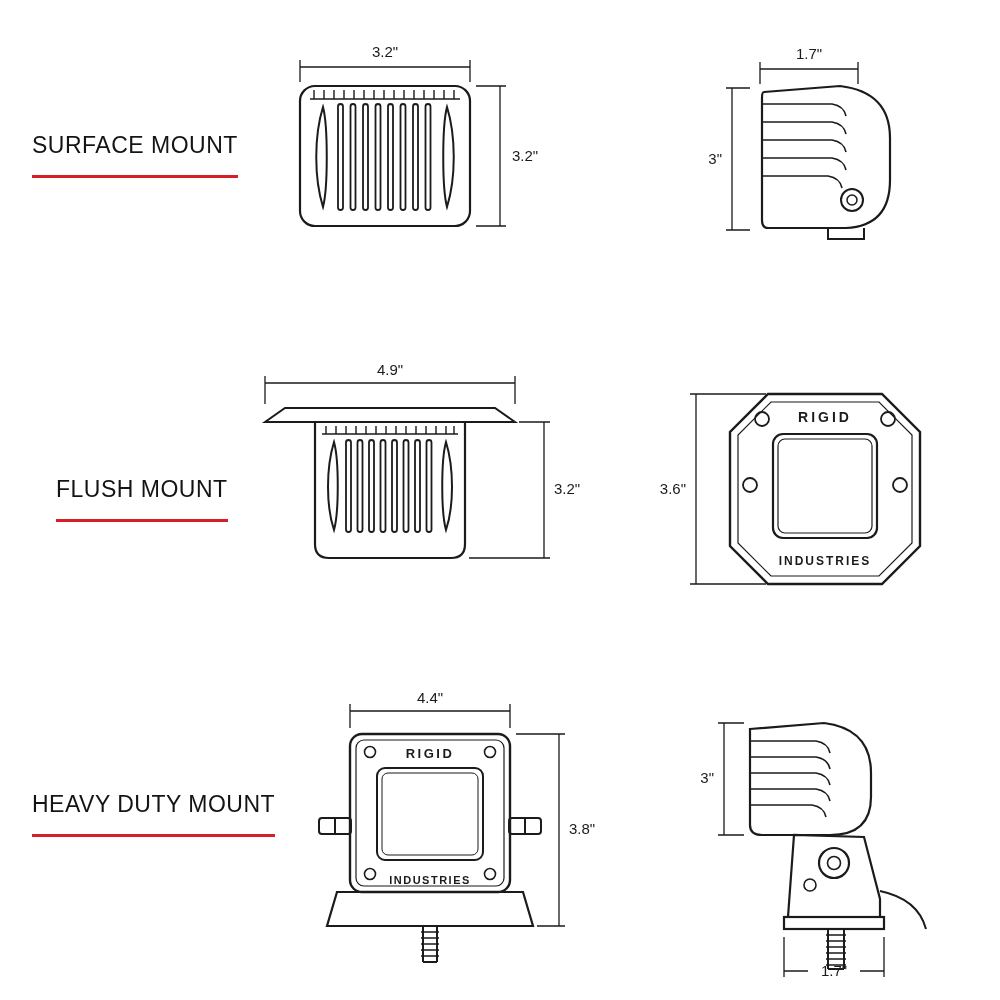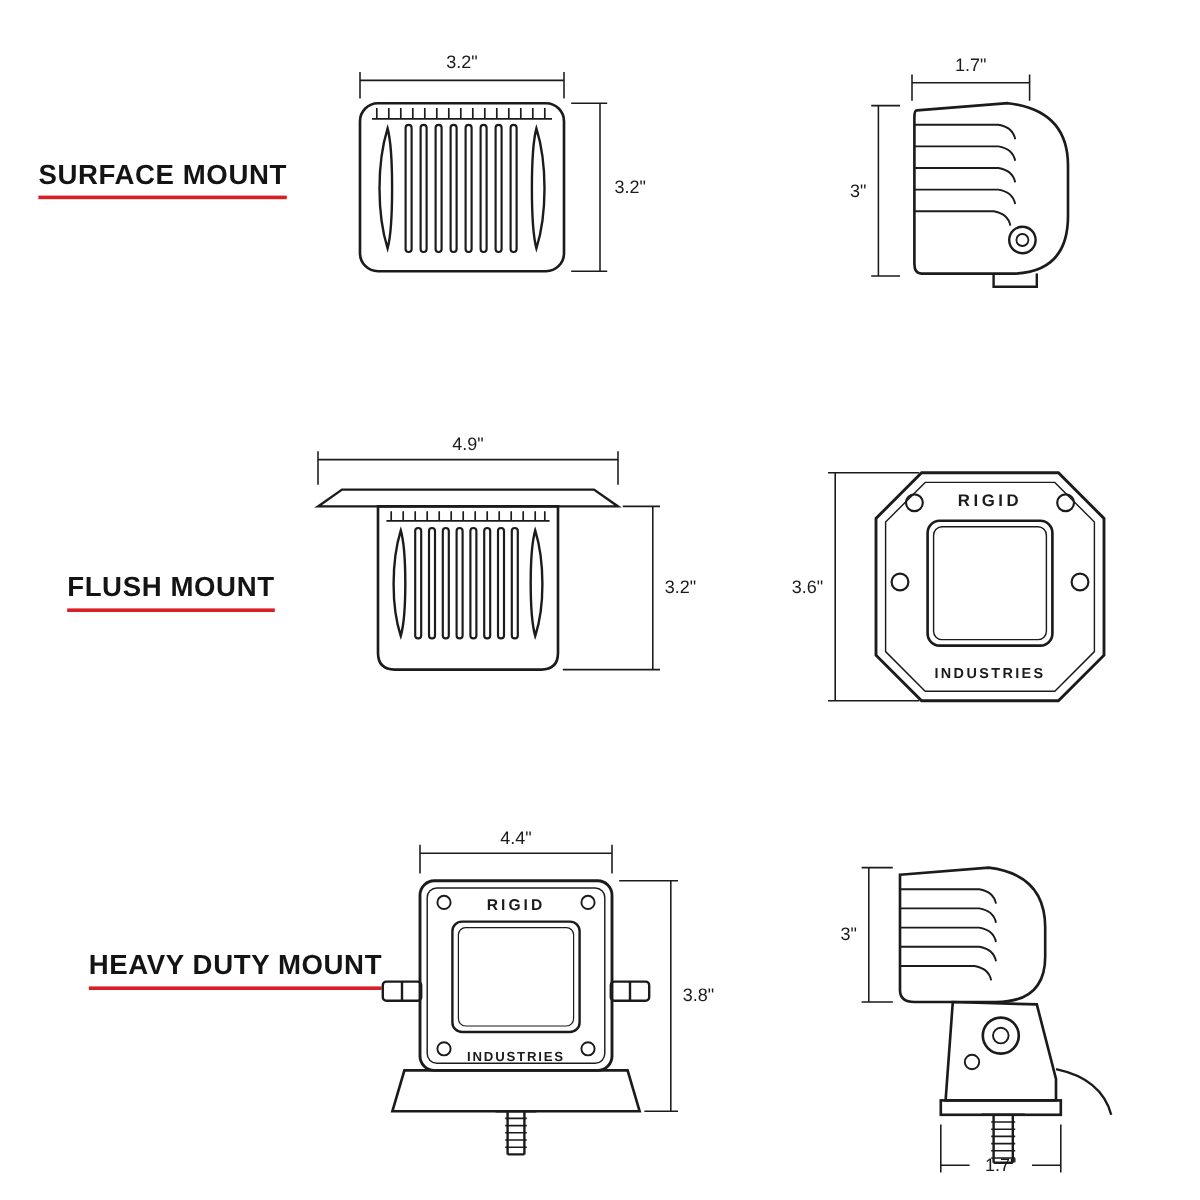--- a/index.html
+++ b/index.html
@@ -1,19 +1,19 @@
 <!DOCTYPE html>
 <html style="--accent: #d81f26;"><head>
 <meta charset="utf-8">
 <style>
   html,body{margin:0;padding:0;background:#fff;}
   #stage{position:relative;width:1000px;height:1000px;background:#ffffff;overflow:hidden;
          font-family:"Liberation Sans",sans-serif;color:#111;}
-  .section-label{position:absolute;margin:0;font-size:23px;font-weight:bold;letter-spacing:.5px;
-                 color:#141414;padding-bottom:4px;border-bottom:3px solid var(--accent,#d81f26);}
+  .section-label{position:absolute;margin:0;font-size:23px;font-weight:normal;letter-spacing:.5px;
+                 color:#141414;padding-bottom:16px;border-bottom:3px solid var(--accent,#d81f26);}
   .drawing{position:absolute;}
   svg{display:block;}
   svg text{font-family:"Liberation Sans",sans-serif;fill:#1b1b1b;}
   .dim{font-size:15px;}
   .brand{font-weight:bold;}
 </style>
 </head>
 <body>
 
 <div id="stage">
@@ -117,21 +117,21 @@
           <circle cx="248" cy="47" r="7"></circle>
           <circle cx="110" cy="113" r="7"></circle>
           <circle cx="260" cy="113" r="7"></circle>
         </g>
       </g>
       <text class="brand" x="185" y="50" text-anchor="middle" font-size="14" letter-spacing="3">RIGID</text>
       <text class="brand" x="185" y="193" text-anchor="middle" font-size="12" letter-spacing="2">INDUSTRIES</text>
     </svg>
   </div>
 
-  <h2 class="section-label" style="left:32px;top:791px;margin-left:42px;">HEAVY DUTY MOUNT</h2>
+  <h2 class="section-label" style="left:32px;top:791px;">HEAVY DUTY MOUNT</h2>
 
   <div class="drawing" style="left:275px;top:690px;">
     <svg width="330" height="280" viewBox="0 0 330 280">
       <g stroke="#1b1b1b" stroke-width="1.3" fill="none">
         <path d="M75 14 V38 M235 14 V38 M75 21 H235"></path>
         <path d="M241 44 H290 M262 236 H290 M284 44 V236"></path>
       </g>
       <text class="dim" x="155" y="13" text-anchor="middle">4.4"</text>
       <text class="dim" x="294" y="144">3.8"</text>
       <g stroke="#1b1b1b" fill="none">

